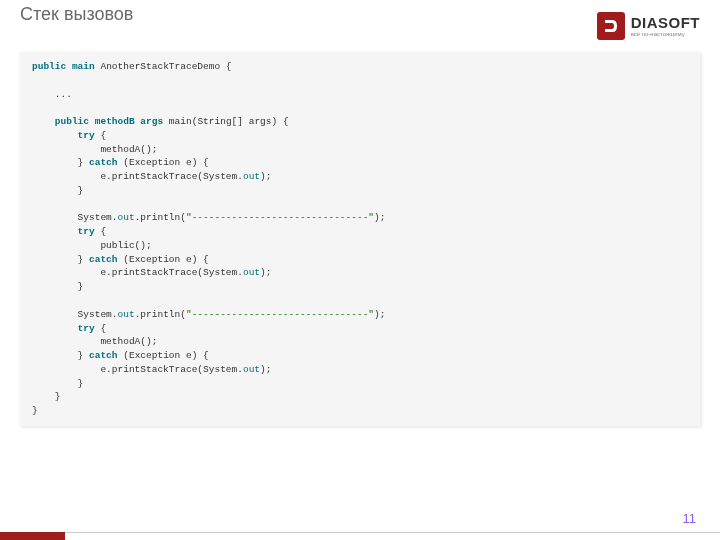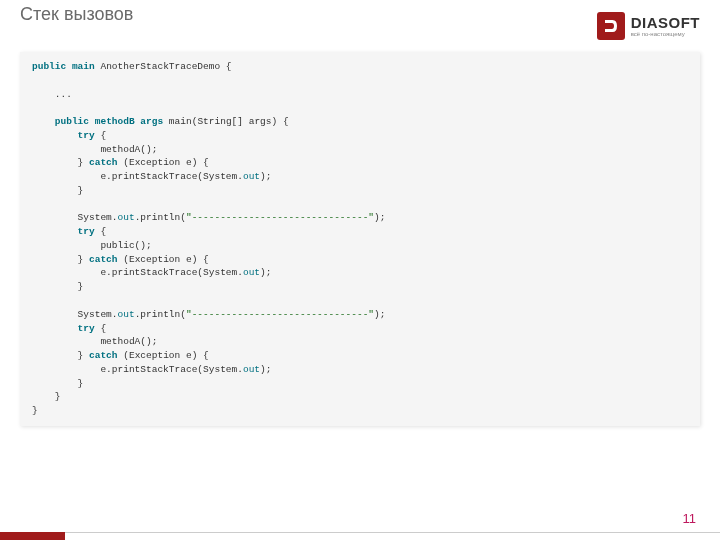--- a/index.html
+++ b/index.html
@@ -37,21 +37,21 @@
   }
   .footer-line {
     position: absolute;
     bottom: 7px; left: 0; right: 0;
     height: 1px;
     background: #ccc;
   }
   .page-num {
     position: absolute;
     bottom: 14px; right: 24px;
-    font-size: 13px; color: #be185d;
+    font-size: 13px; color: #8b5cf6;
   }
 </style>
 </head>
 <body>
 
 <div class="slide">
   <div class="title">Стек вызовов</div>
 
   <div class="logo">
     <div class="logo-mark">

